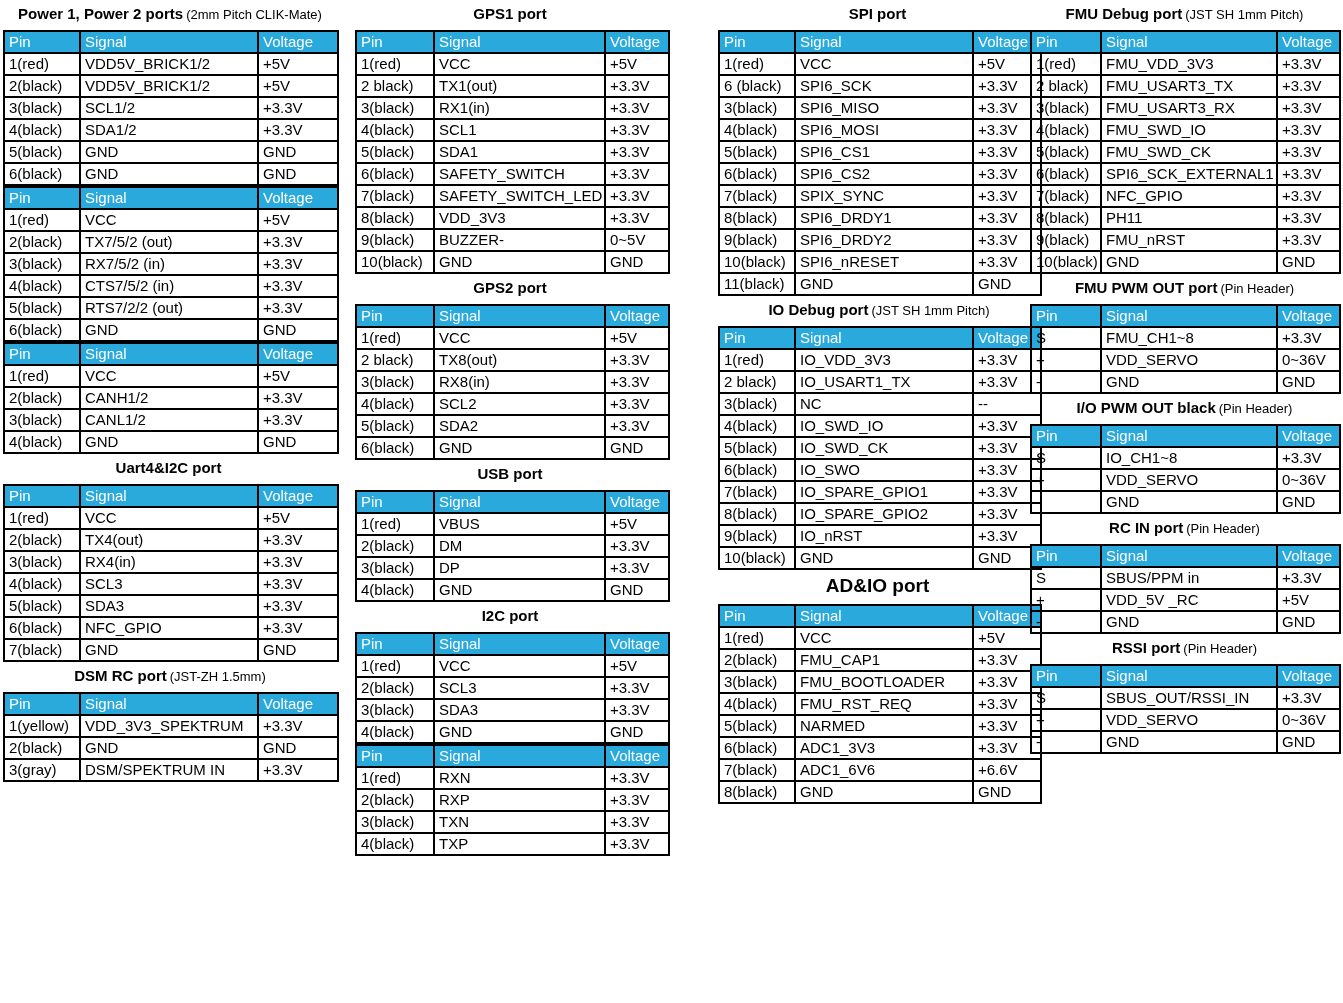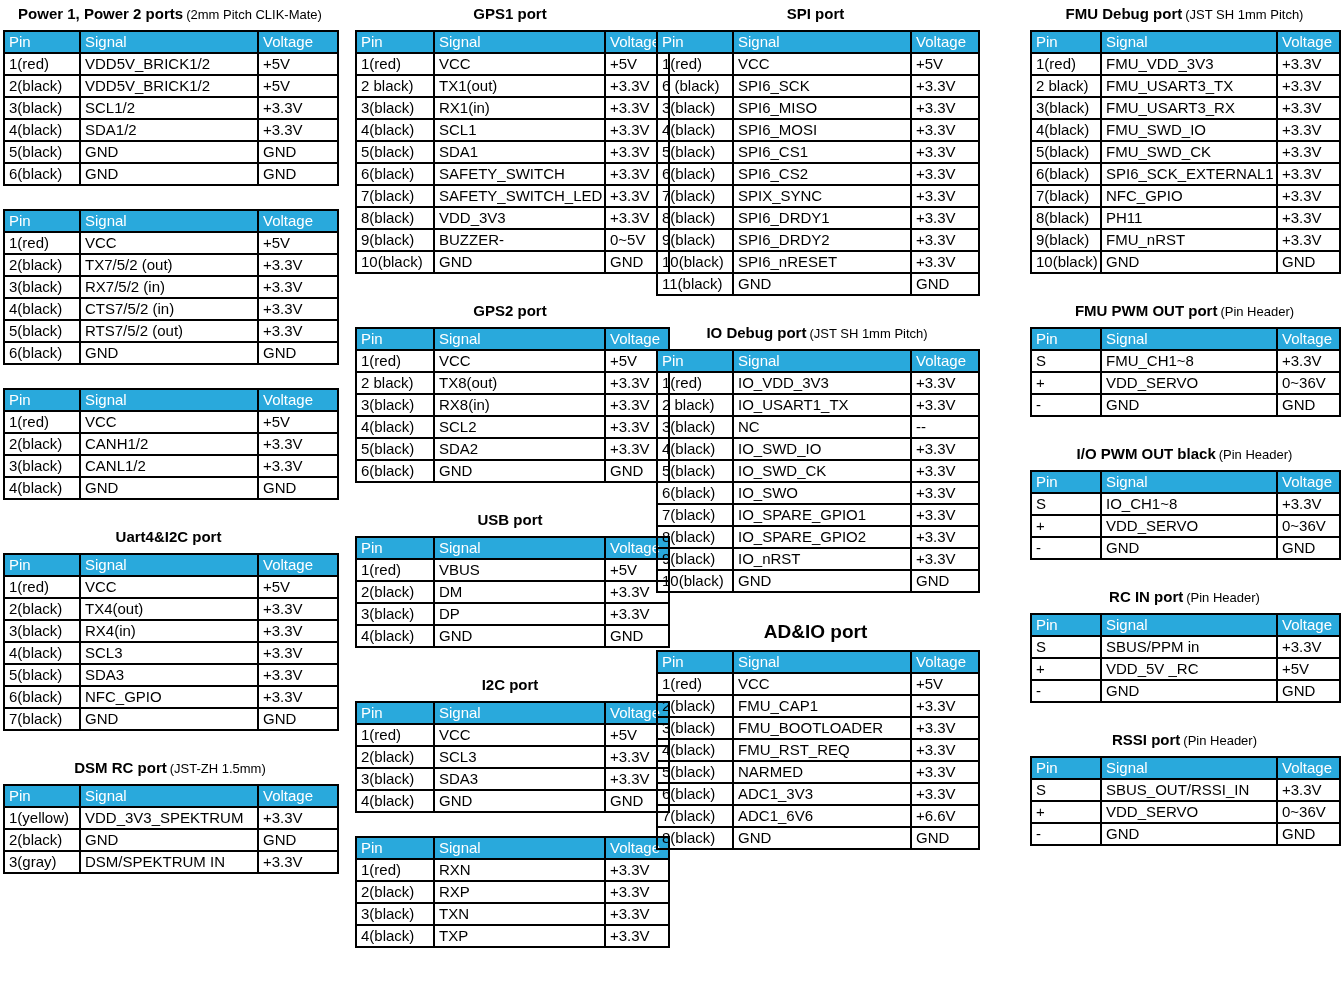--- a/index.html
+++ b/index.html
@@ -12,24 +12,24 @@
   .sheet {
     position: relative;
     width: 1343px;
     height: 1003px;
     background: #fff;
     overflow: hidden;
   }
   .sheet-col { position: absolute; top: 0; }
   .col-0 { left: 3px;    width: 334px; }
   .col-1 { left: 355px;  width: 313px; }
-  .col-2 { left: 656px;  width: 322px; }
+  .col-2 { left: 718px;  width: 322px; }
   .col-3 { left: 1030px; width: 309px; }
 
-  .port-table-block { margin-bottom: 23px; }
+  .port-table-block { }
 
   .port-title {
     margin: 0 0 7px 0;
     padding-top: 5px;
     text-align: center;
     font-size: 15px;
     font-weight: bold;
     line-height: 1.15;
     white-space: nowrap;
   }
@@ -148,21 +148,21 @@
               <td>RX7/5/2 (in)</td>
               <td>+3.3V</td>
             </tr>
             <tr>
               <td>4(black)</td>
               <td>CTS7/5/2 (in)</td>
               <td>+3.3V</td>
             </tr>
             <tr>
               <td>5(black)</td>
-              <td>RTS7/5/2 (out)</td>
+              <td>RTS7/2/2 (out)</td>
               <td>+3.3V</td>
             </tr>
             <tr>
               <td>6(black)</td>
               <td>GND</td>
               <td>GND</td>
             </tr>
           </tbody>
     </table>
   </section>

